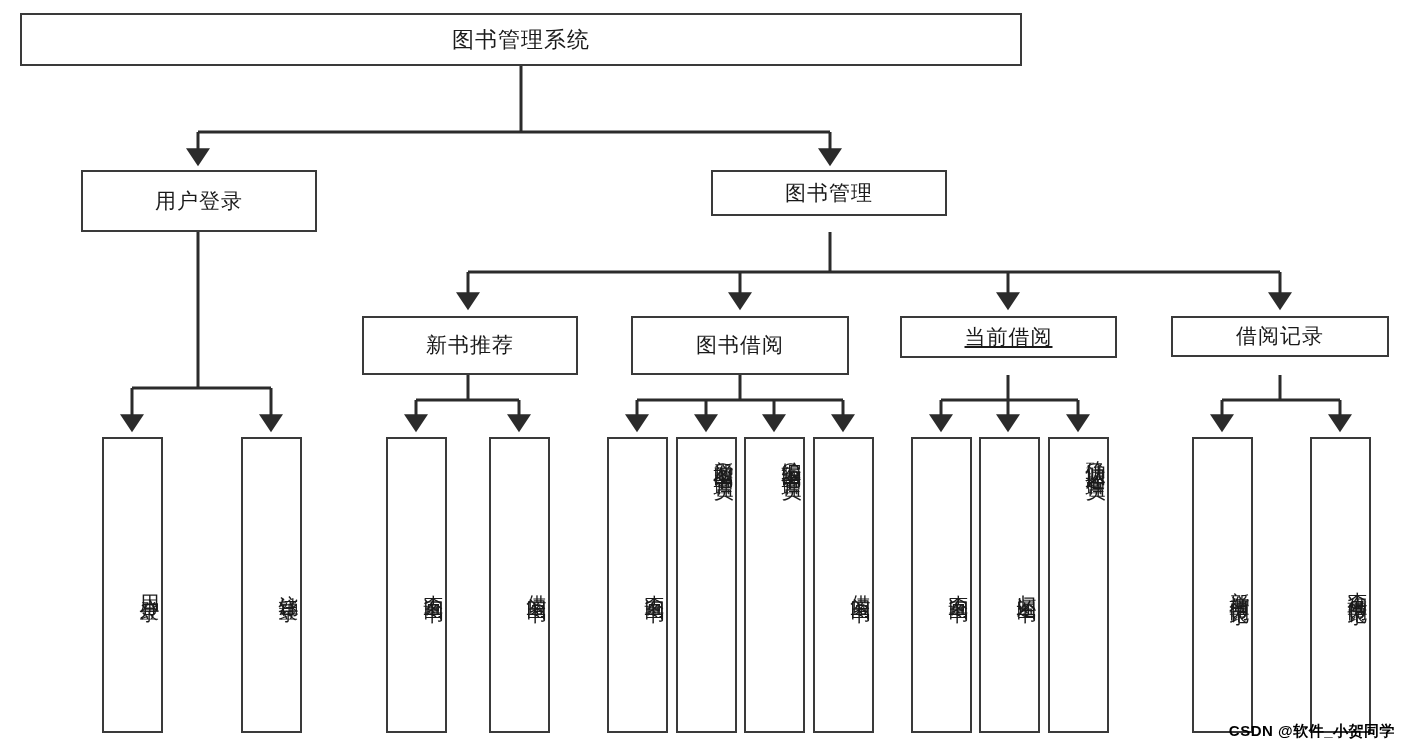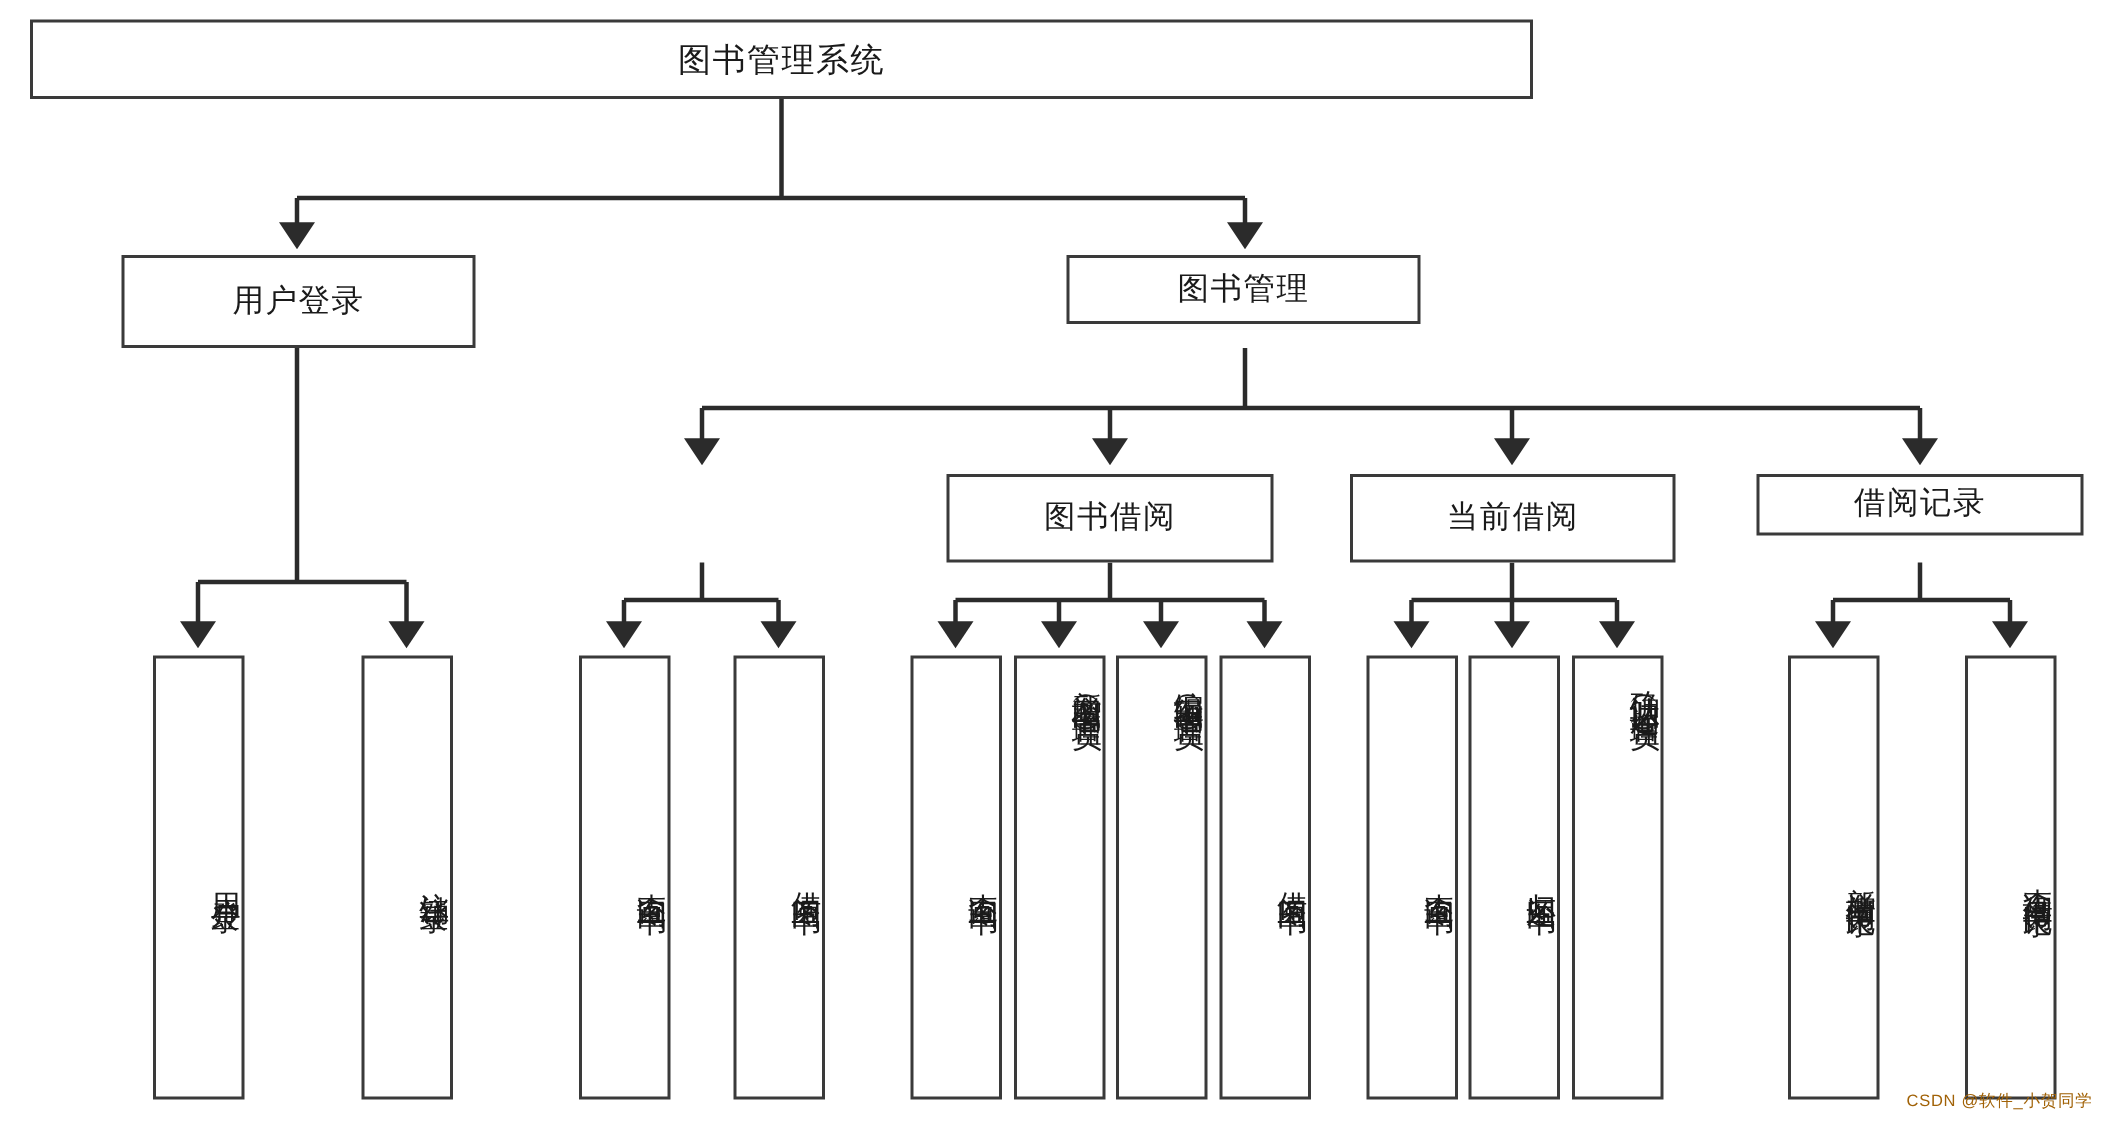--- a/index.html
+++ b/index.html
@@ -37,25 +37,26 @@
   .node.v .vtxt{
     writing-mode:vertical-rl;
     text-orientation:upright;
     letter-spacing:3px;
     display:block;
   }
   .node.root{font-size:22px;}
   .watermark{
     position:absolute;
     right:10px;bottom:6px;
-    font-size:11px;
-    color:#a16207;
+    font-size:15px;
+    color:#000000;
     letter-spacing:0.5px;
     white-space:nowrap;
     pointer-events:none;
+    font-weight:bold;
   }
 </style>
 </head>
 <body>
 
 <div id="diagram-root">
 
   <svg id="edges" viewBox="0 0 1405 747" xmlns="http://www.w3.org/2000/svg">
     <defs>
       <marker id="arrow" markerWidth="11" markerHeight="11" refX="2.6" refY="4" orient="auto" markerUnits="strokeWidth">
@@ -110,24 +111,27 @@
     <span>图书管理系统</span>
   </div>
 
   <div class="node h" style="left:81px;top:170px;width:236px;height:62px;">
     <span>用户登录</span>
   </div>
   <div class="node h" style="left:711px;top:170px;width:236px;height:46px;">
     <span>图书管理</span>
   </div>
 
+  <div class="node h" style="left:362px;top:316px;width:216px;height:59px;">
+    <span>新书推荐</span>
+  </div>
   <div class="node h" style="left:631px;top:316px;width:218px;height:59px;text-align:center;">
     <span>图书借阅</span>
   </div>
-  <div class="node h" style="left:900px;top:316px;width:217px;height:59px;">
+  <div class="node h" style="left:900px;top:316px;width:217px;height:42px;text-decoration:underline;">
     <span>当前借阅</span>
   </div>
   <div class="node h" style="left:1171px;top:316px;width:218px;height:41px;">
     <span>借阅记录</span>
   </div>
 
   <div class="node v" style="left:102px;top:437px;width:61px;height:296px;justify-content:center;">
     <span class="vtxt">用户登录</span>
   </div>
   <div class="node v" style="left:241px;top:437px;width:61px;height:296px;justify-content:center;">

